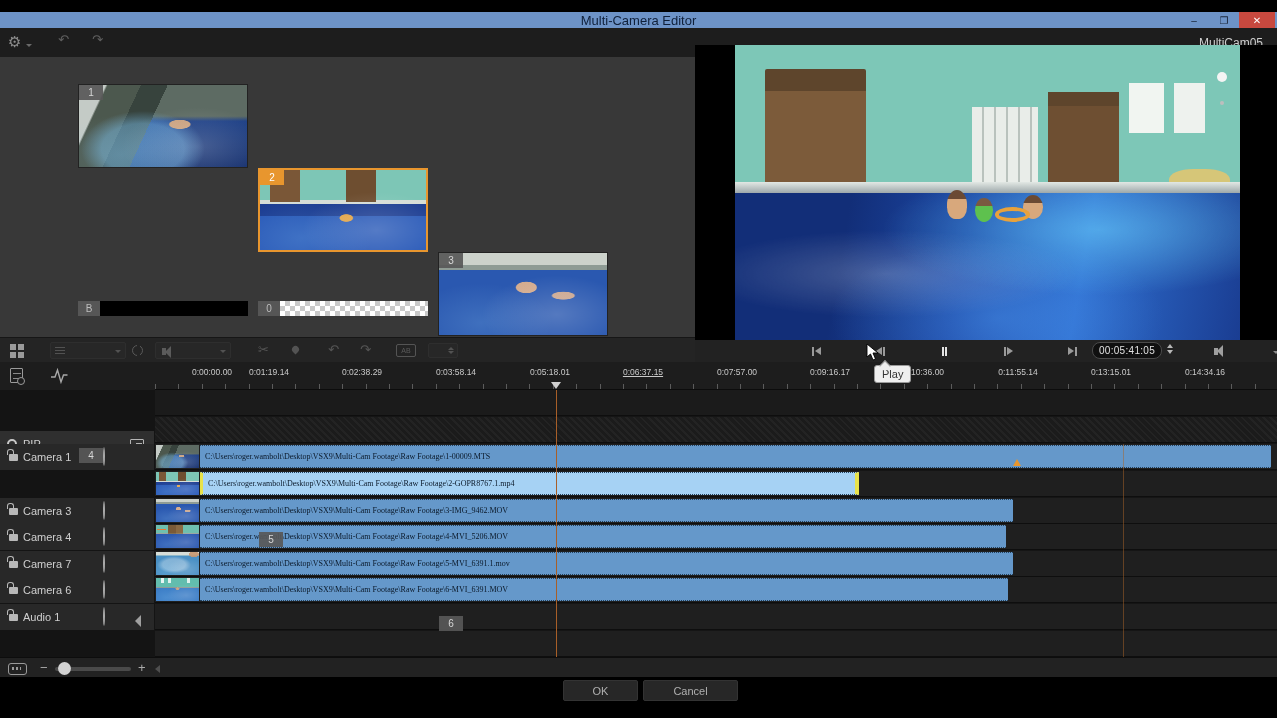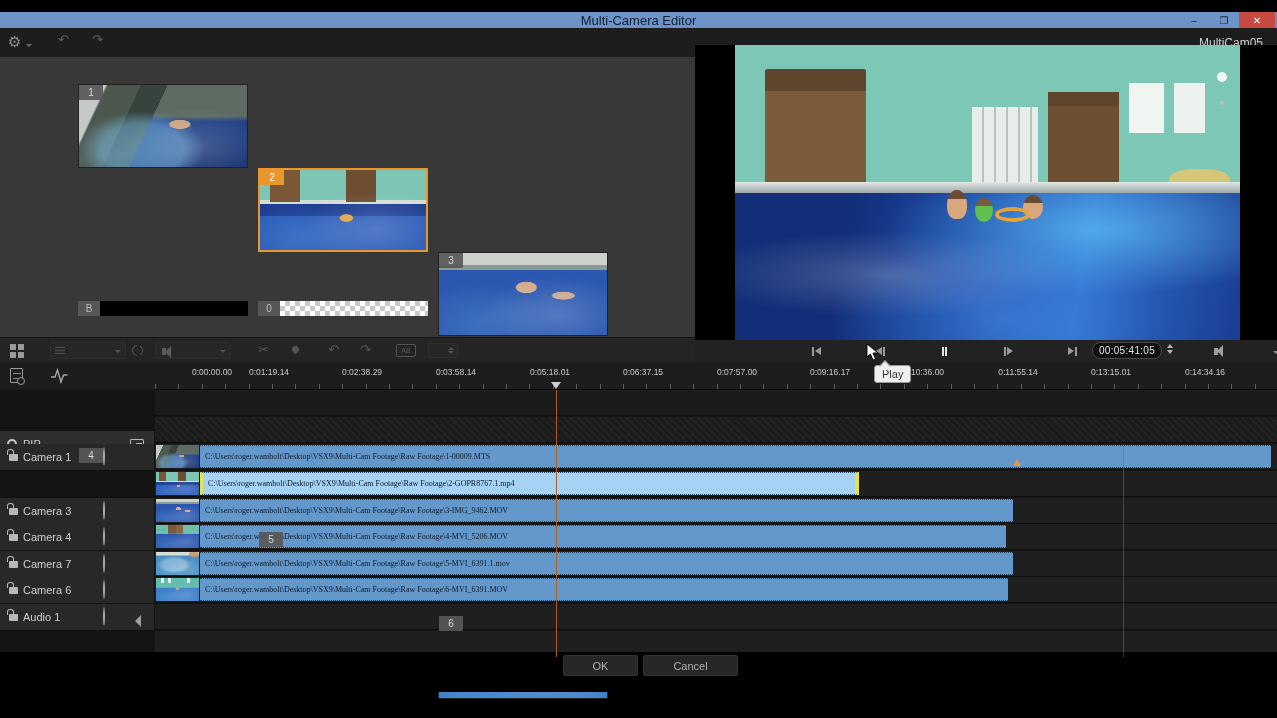--- a/index.html
+++ b/index.html
@@ -168,21 +168,21 @@
   .zoombar{position:absolute;left:0;top:657px;width:1277px;height:21px;background:#222;border-top:1px solid #0d0d0d;}
   .fitic{position:absolute;left:8px;top:5px;width:19px;height:12px;border:1.5px solid #9a9a9a;border-radius:3px;}
   .fitic::after{content:"";position:absolute;left:3px;top:3px;width:9px;height:3px;
      background:repeating-linear-gradient(90deg,#9a9a9a 0 2px,transparent 2px 4px);}
   .zminus{position:absolute;left:40px;top:2px;color:#aaa;font-size:13px;}
   .zplus{position:absolute;left:138px;top:2px;color:#aaa;font-size:13px;}
   .ztrack{position:absolute;left:55px;top:9px;width:76px;height:4px;background:#4a4a4a;border-radius:2px;}
   .zthumb{position:absolute;left:58px;top:4px;width:13px;height:13px;border-radius:50%;background:#d2d2d2;}
   .scroll-l{position:absolute;left:155px;top:7px;width:0;height:0;
      border-top:4px solid transparent;border-bottom:4px solid transparent;border-right:5px solid #4f4f4f;}
-  .footer{position:absolute;left:0;top:652px;width:1277px;height:40px;background:#000;padding-left:35px;}
+  .footer{position:absolute;left:0;top:677px;width:1277px;height:40px;background:#000;padding-left:35px;}
   .fbtn{position:absolute;top:3px;height:21px;background:#272727;border:1px solid #333;border-radius:2px;
      color:#b0b0b0;font-size:11px;display:flex;align-items:center;justify-content:center;}
 
   
   .cursor{position:absolute;left:866px;top:343px;z-index:40;}
   .tooltip{position:absolute;left:874px;top:365px;z-index:39;background:#efefef;border:1px solid #9a9a9a;
      border-radius:3px;padding:2px 7px;font-size:11px;color:#333;}
   .tooltip::before{content:"";position:absolute;left:6px;top:-4px;width:7px;height:7px;background:#efefef;
      border-left:1px solid #9a9a9a;border-top:1px solid #9a9a9a;transform:rotate(45deg);}
 </style>
@@ -316,21 +316,21 @@
       <path d="M1 9 h4 l2.5 -7 l3.5 12 l2.5 -7 h4" stroke="#a8a8a8" stroke-width="1.4" fill="none"></path>
     </svg>
   </div>
 
   <div class="ruler">
     <span class="lbl" style="left:22px;margin-left:35px;">0:00:00.00</span>
     <span class="lbl" style="left:114px;">0:01:19.14</span>
     <span class="lbl" style="left:207px;">0:02:38.29</span>
     <span class="lbl" style="left:301px;">0:03:58.14</span>
     <span class="lbl" style="left:395px;">0:05:18.01</span>
-    <span class="lbl" style="left:488px;">0:06:37.15</span>
+    <span class="lbl" style="left:488px;text-decoration:underline;">0:06:37.15</span>
     <span class="lbl" style="left:582px;">0:07:57.00</span>
     <span class="lbl" style="left:675px;">0:09:16.17</span>
     <span class="lbl" style="left:769px;">0:10:36.00</span>
     <span class="lbl" style="left:863px;">0:11:55.14</span>
     <span class="lbl" style="left:956px;">0:13:15.01</span>
     <span class="lbl" style="left:1050px;">0:14:34.16</span>
     <div class="ticks"></div>
     <div class="ph-tri"></div>
   </div>
 

